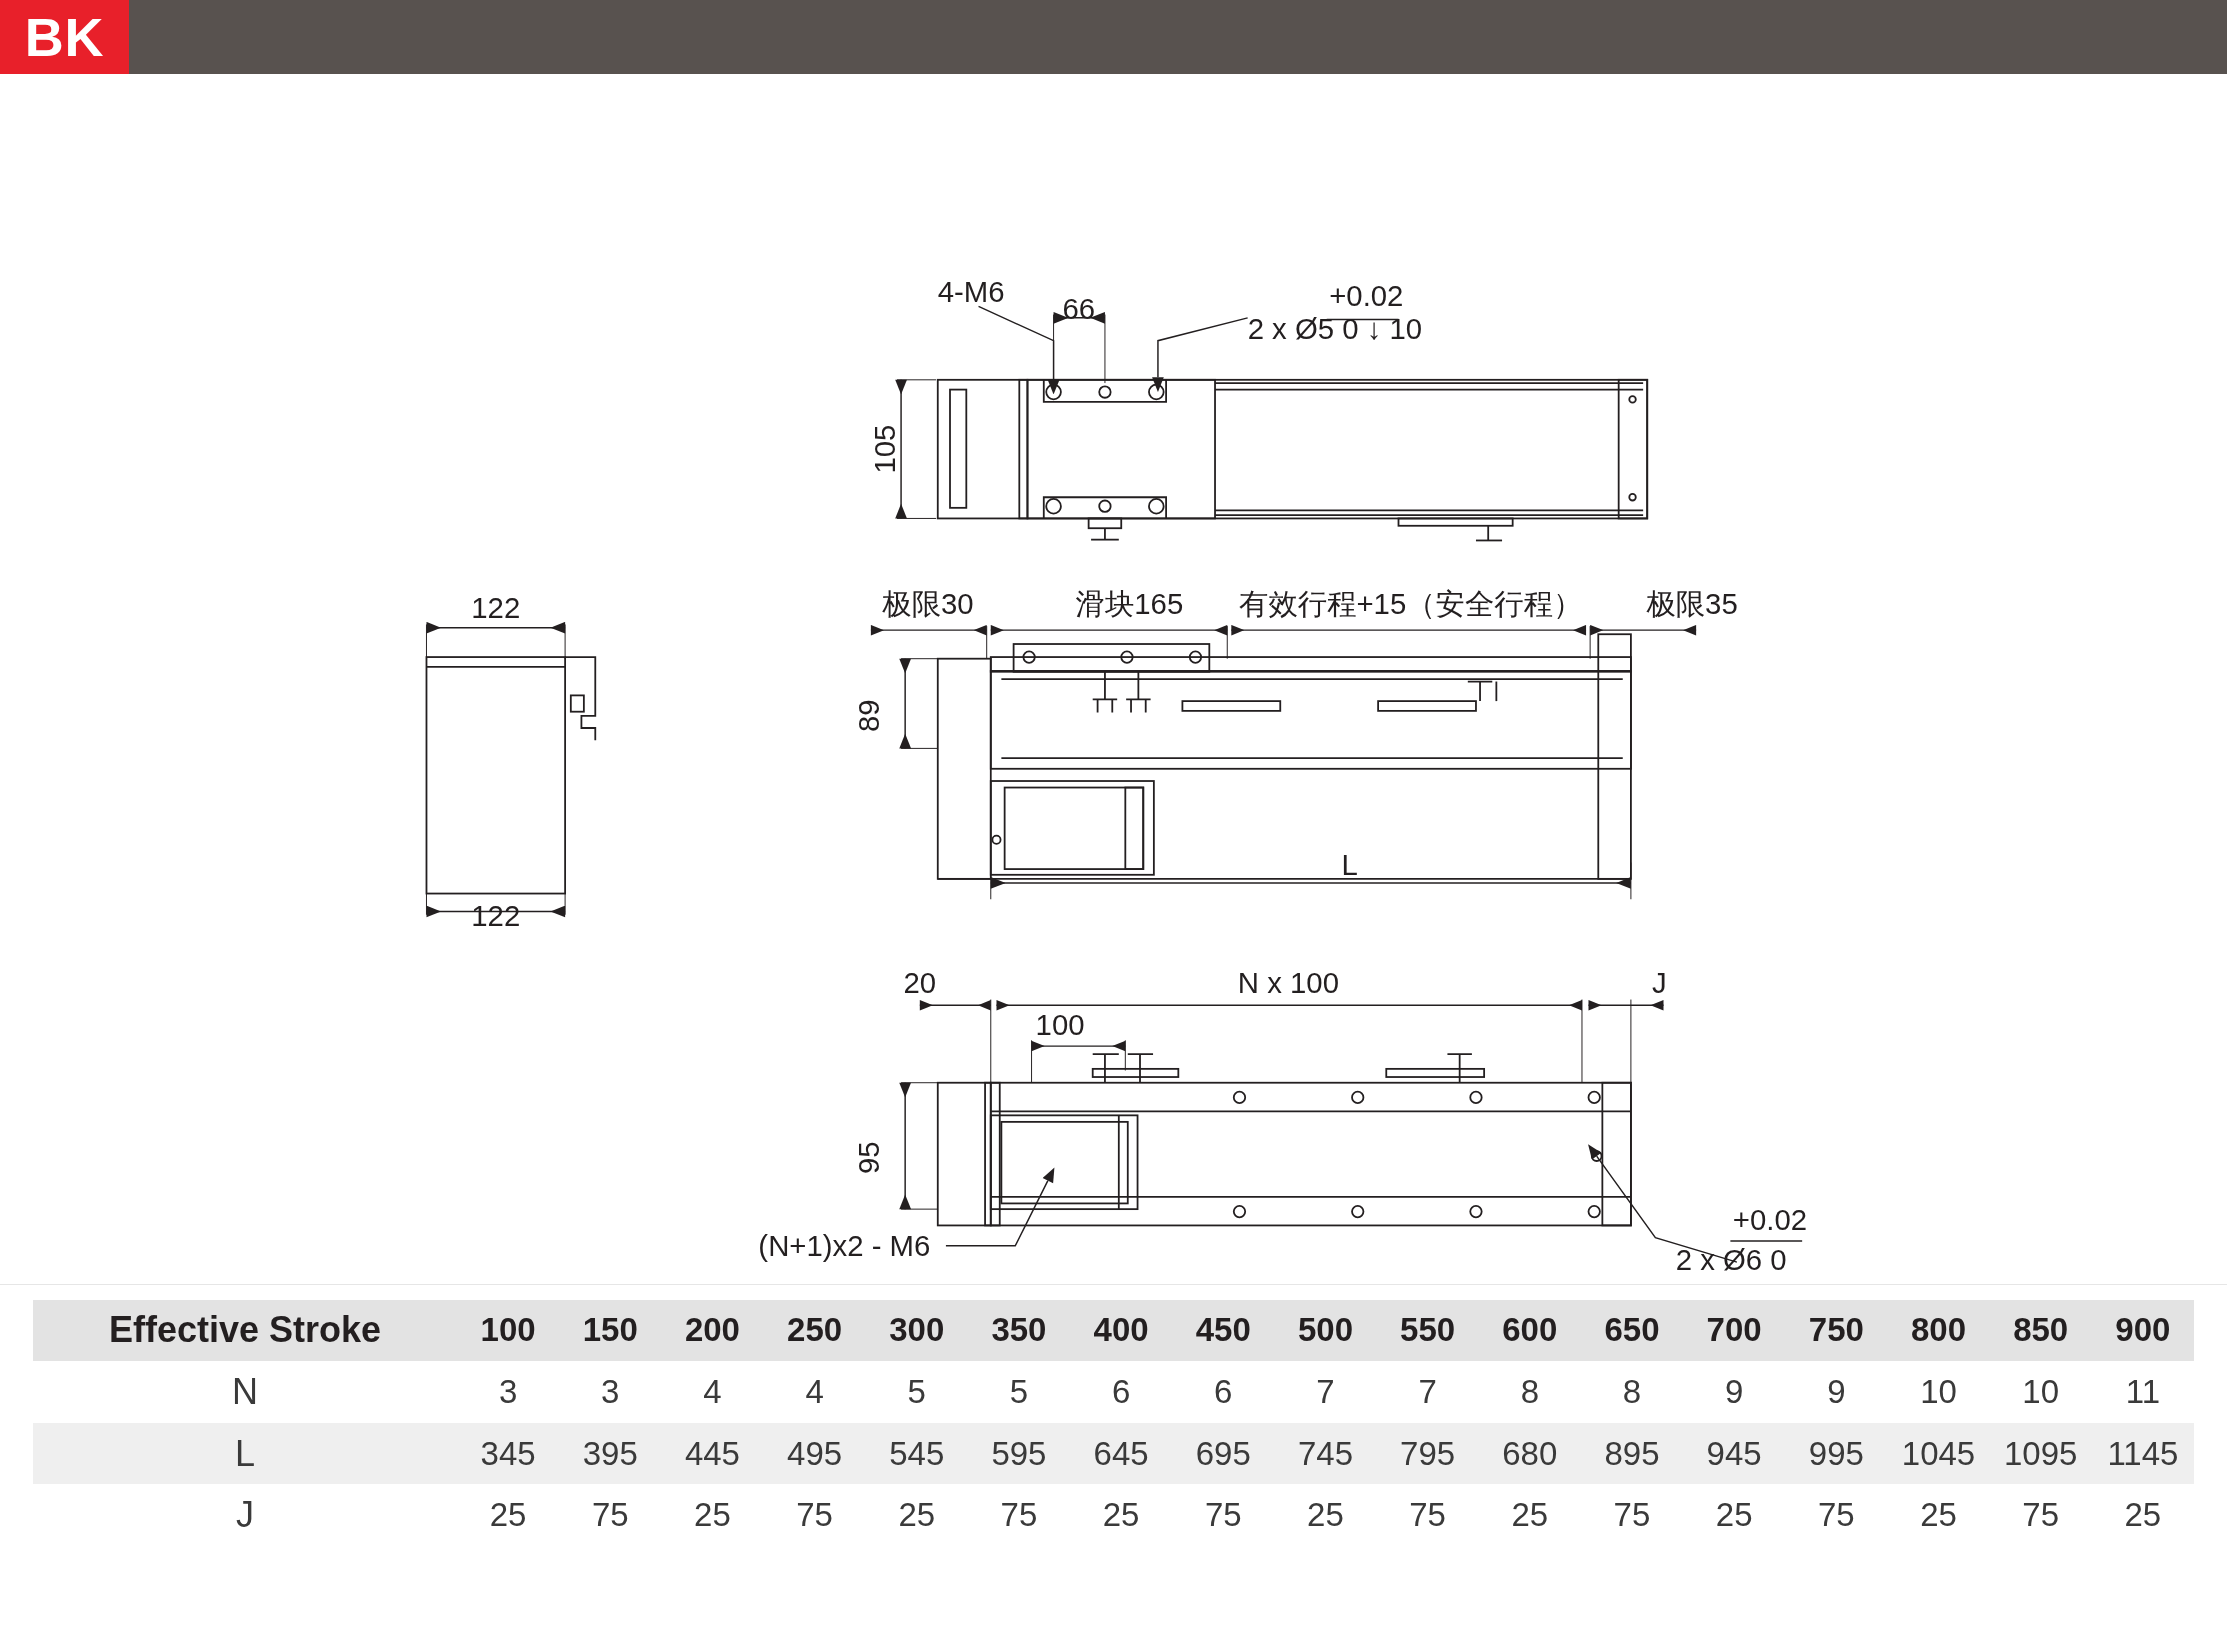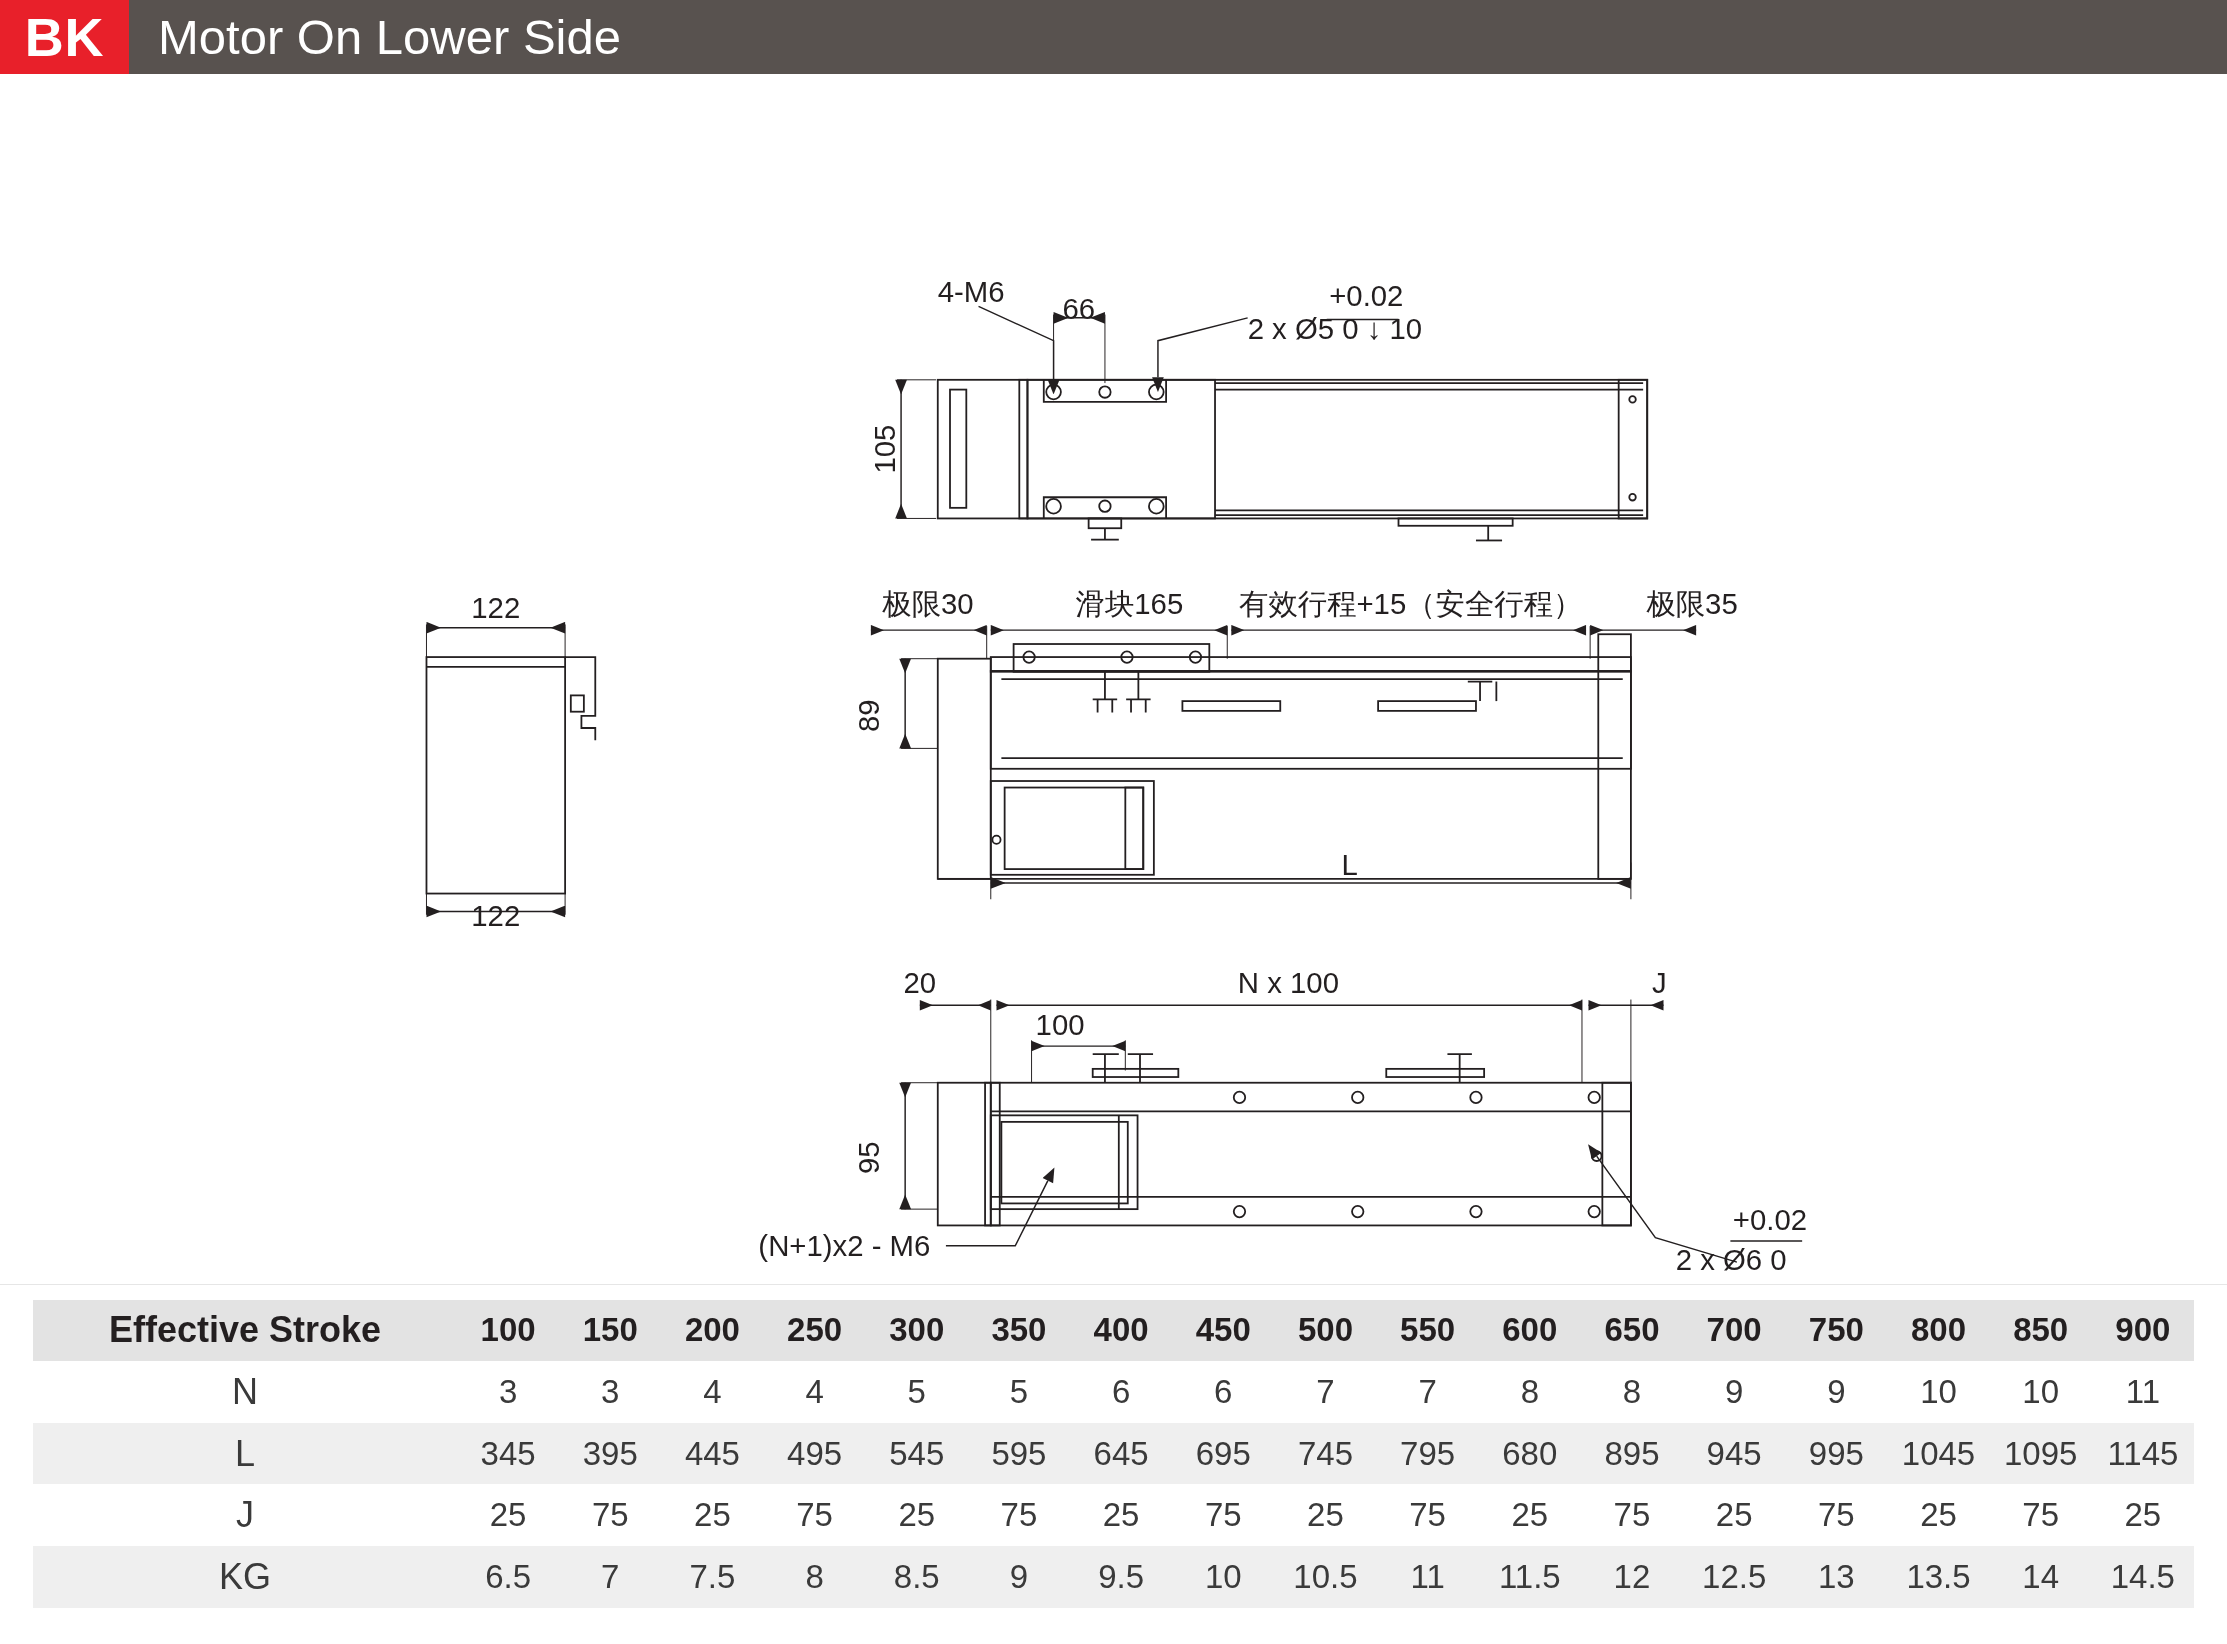--- a/index.html
+++ b/index.html
@@ -80,21 +80,20 @@
   thead th.rowhead { text-align:center; }
   tbody tr:nth-child(odd) { background: #ffffff; }
   tbody tr:nth-child(even) { background: #efefef; }
   tbody td.rowhead { font-weight: 400; color:#3a3a3a; }
 </style>
 </head>
 <body>
 
 <div class="header">
   <div class="badge">BK</div>
-  <div class="title">Motor On Lower Side</div>
 </div>
 
 <div class="drawing-area">
   <svg width="2227" height="1189" viewBox="0 0 2731 1458" xmlns="http://www.w3.org/2000/svg">
     <defs>
       <marker id="arrL" markerWidth="12" markerHeight="12" refX="10" refY="4" orient="auto">
         <path d="M10,0 L0,4 L10,8 z" fill="#231f20"></path>
       </marker>
       <marker id="arrR" markerWidth="12" markerHeight="12" refX="2" refY="4" orient="auto">
         <path d="M2,0 L12,4 L2,8 z" fill="#231f20"></path>
@@ -367,36 +366,16 @@
         <td>25</td>
         <td>75</td>
         <td>25</td>
         <td>75</td>
         <td>25</td>
         <td>75</td>
         <td>25</td>
         <td>75</td>
         <td>25</td>
       </tr>
-      <tr>
-        <td class="rowhead">KG</td>
-        <td>6.5</td>
-        <td>7</td>
-        <td>7.5</td>
-        <td>8</td>
-        <td>8.5</td>
-        <td>9</td>
-        <td>9.5</td>
-        <td>10</td>
-        <td>10.5</td>
-        <td>11</td>
-        <td>11.5</td>
-        <td>12</td>
-        <td>12.5</td>
-        <td>13</td>
-        <td>13.5</td>
-        <td>14</td>
-        <td>14.5</td>
-      </tr>
     </tbody>
   </table>
 </div>
 
 
 </body></html>

